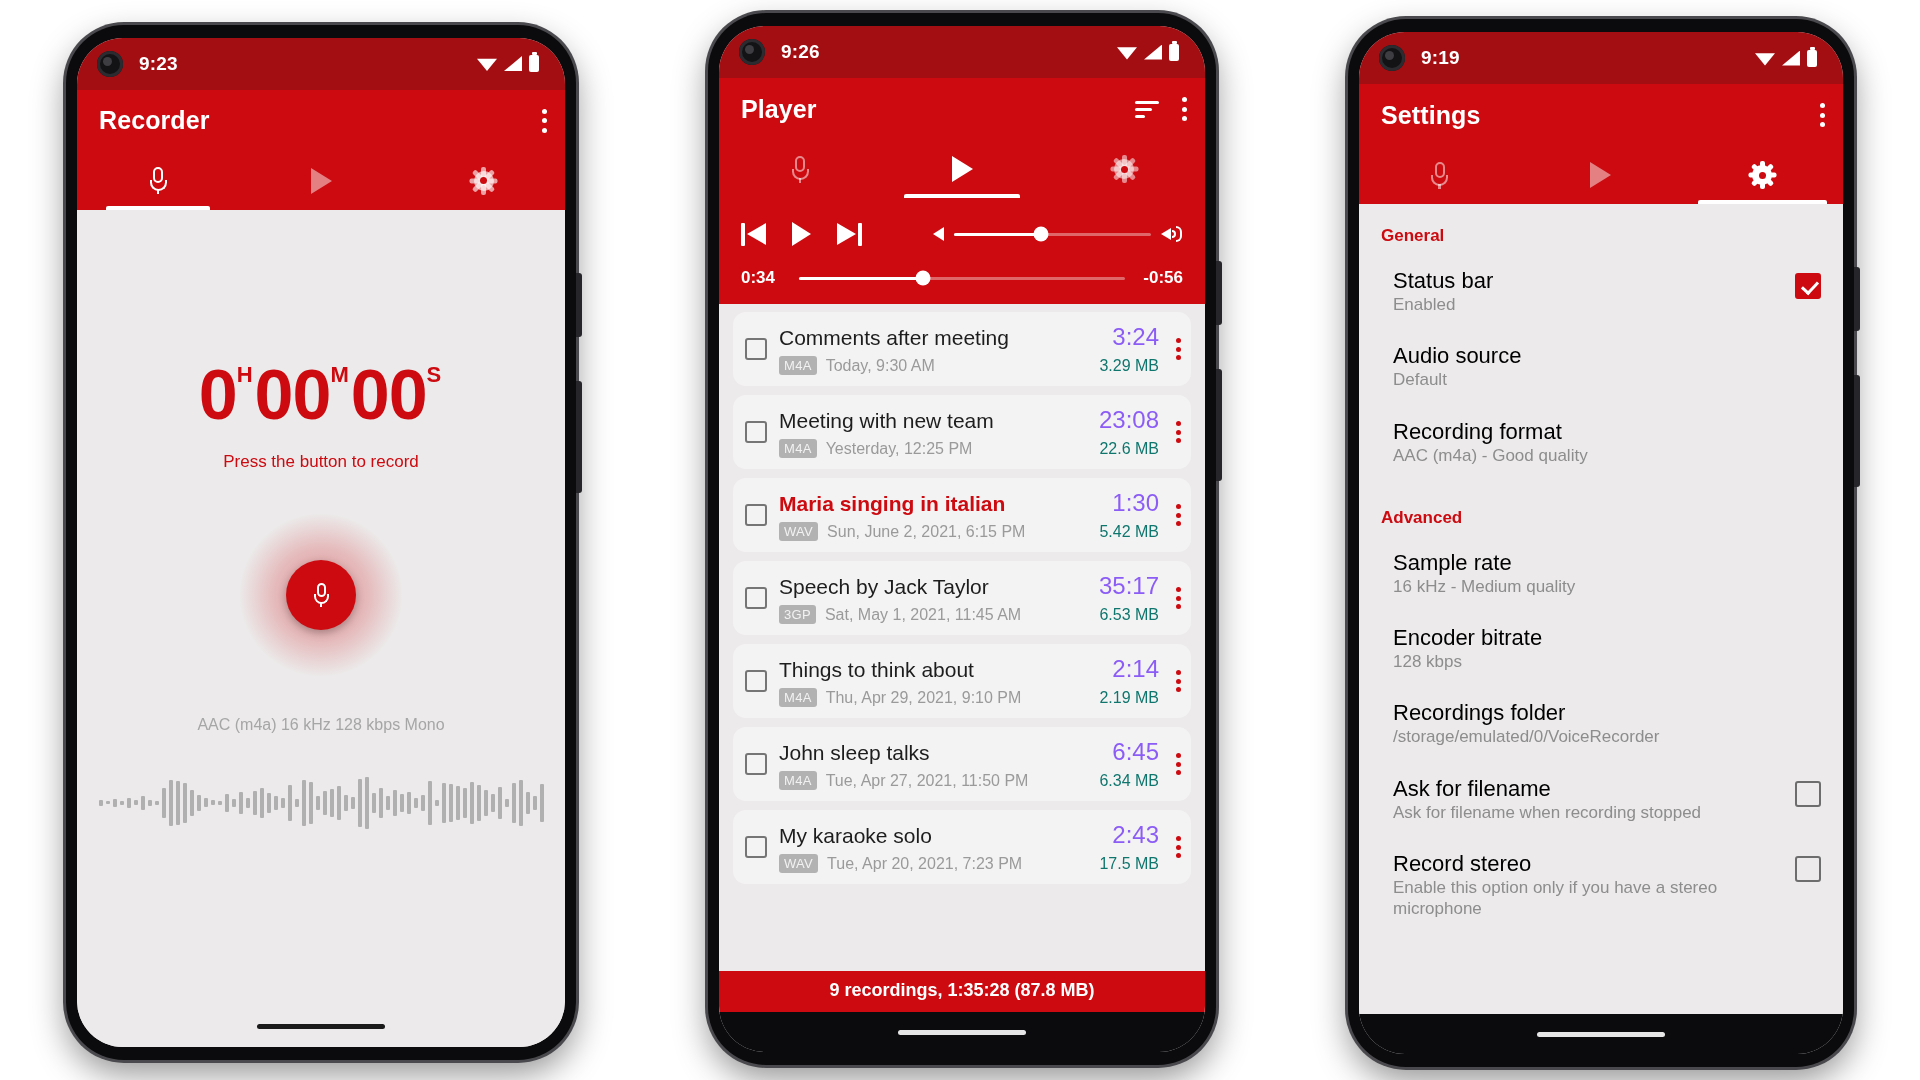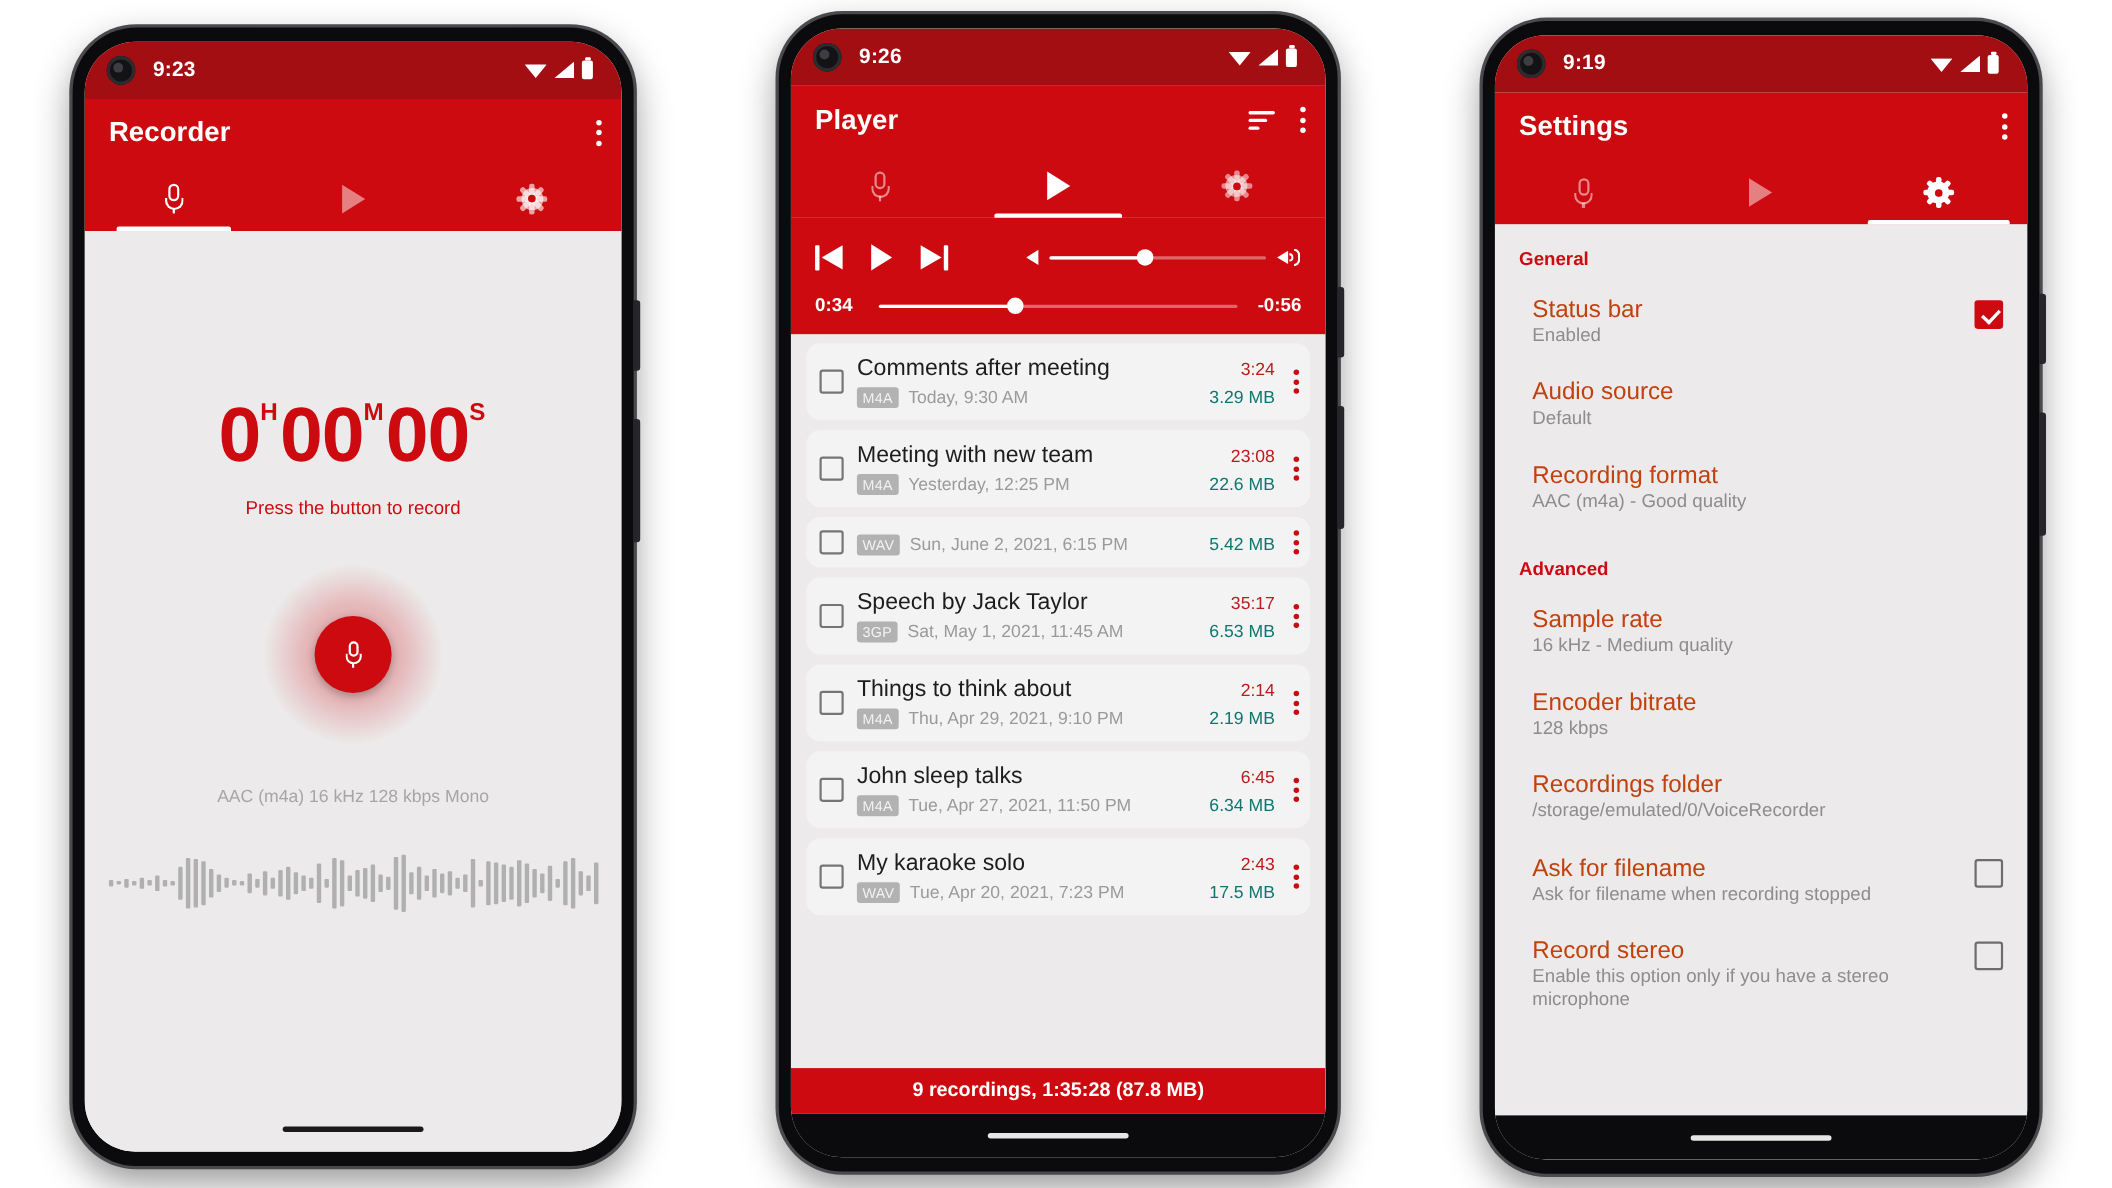--- a/index.html
+++ b/index.html
@@ -263,21 +263,21 @@
     background:#f4f3f3; border-radius:13px; padding:11px 10px 11px 12px;
     display:flex; align-items:center; gap:12px; flex:0 0 auto;
   }
   .cbox {
     width:22px;height:22px;border:2px solid #757575;border-radius:3px;flex:0 0 auto;
   }
   .ri-main { flex:1; min-width:0;text-align:center; }
   .ri-row1 { display:flex; align-items:baseline; }
   .ri-title { font-size:21px; color:#1d1d1d; white-space:nowrap; overflow:hidden; text-overflow:ellipsis; }
   .rec-item.active .ri-title { color:#cc0a10; font-weight:bold; }
-  .ri-dur { margin-left:auto; font-size:16px; color:#b91c1c; padding-left:10px; }
+  .ri-dur { margin-left:auto; font-size:24px; color:#8b5cf6; padding-left:10px; }
   .ri-row2 { display:flex; align-items:center; margin-top:5px; }
   .badge {
     background:#b2b2b2; color:#f2f2f2; font-size:13px; font-weight:normal;
     border-radius:3px; padding:2px 5px; letter-spacing:.3px;
   }
   .ri-date { margin-left:9px; font-size:16px; color:#9a9a9a; white-space:nowrap; overflow:hidden; text-overflow:ellipsis; }
   .ri-size { margin-left:auto; font-size:16px; color:#0f766e; padding-left:10px; }
   .ri-kebab { width:6px;height:22px;display:flex;flex-direction:column;justify-content:space-between;align-items:center;flex:0 0 auto;margin-left:4px; }
   .ri-kebab i{ width:5px;height:5px;border-radius:50%;background:#cc0a10;display:block; }
 
@@ -294,21 +294,21 @@
   }
   .set-section {
     color:#cc0a10; font-size:17px; font-weight:bold;
     padding: 0 22px 8px;
   }
   .set-section.second { padding-top: 28px; }
   .set-row {
     display:flex; align-items:flex-start; padding: 14px 22px 14px 34px;
   }
   .set-txt { flex:1; min-width:0; }
-  .set-title { font-size:22px; color:#c2410c; }
+  .set-title { font-size:22px; color:#000000; }
   .set-sub { font-size:17px; color:#8d8d8d; margin-top:0; line-height:1.25; }
   .set-check {
     width:26px;height:26px;border:2.5px solid #6d6d6d;border-radius:3px;flex:0 0 auto;margin-top:5px;
   }
   .set-check.on {
     background:#cc0a10; border-color:#cc0a10; position:relative;
   }
   .set-check.on::after {
     content:""; position:absolute; left:8px; top:3px; width:7px; height:13px;
     border:solid #fff; border-width:0 3px 3px 0; transform: rotate(43deg);
@@ -588,20 +588,24 @@
             </div>
             <span class="ri-kebab">
               <i></i>
               <i></i>
               <i></i>
             </span>
           </div>
           <div class="rec-item active">
             <span class="cbox"></span>
             <div class="ri-main">
+              <div class="ri-row1">
+                <span class="ri-title">Maria singing in italian</span>
+                <span class="ri-dur">1:30</span>
+              </div>
               <div class="ri-row2">
                 <span class="badge">WAV</span>
                 <span class="ri-date">Sun, June 2, 2021, 6:15 PM</span>
                 <span class="ri-size">5.42 MB</span>
               </div>
             </div>
             <span class="ri-kebab">
               <i></i>
               <i></i>
               <i></i>

